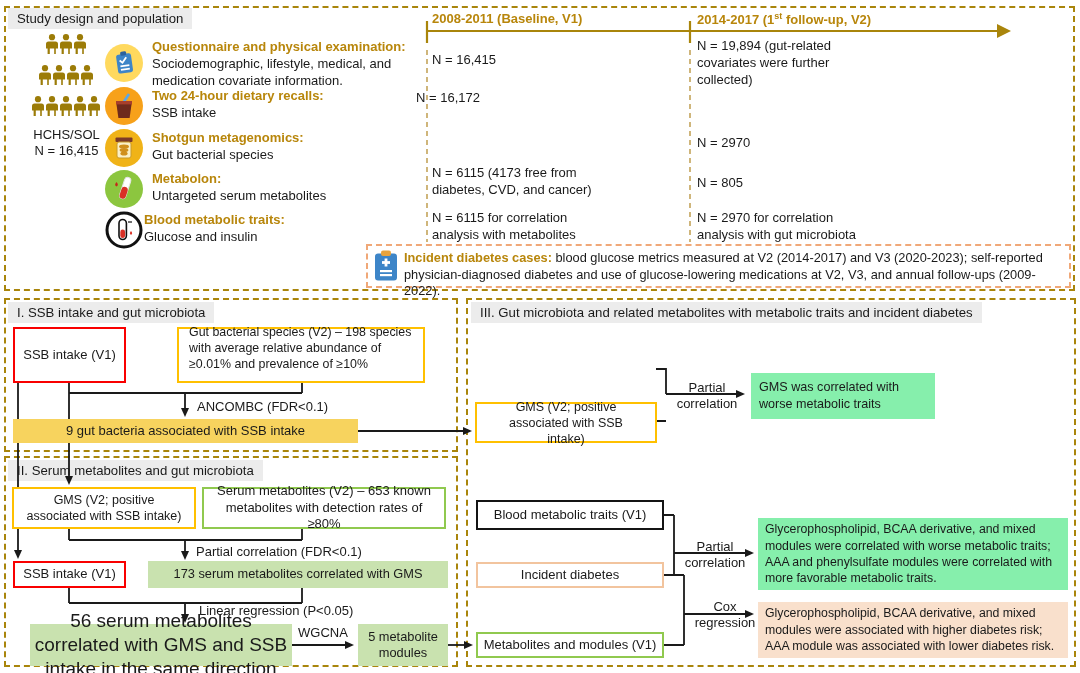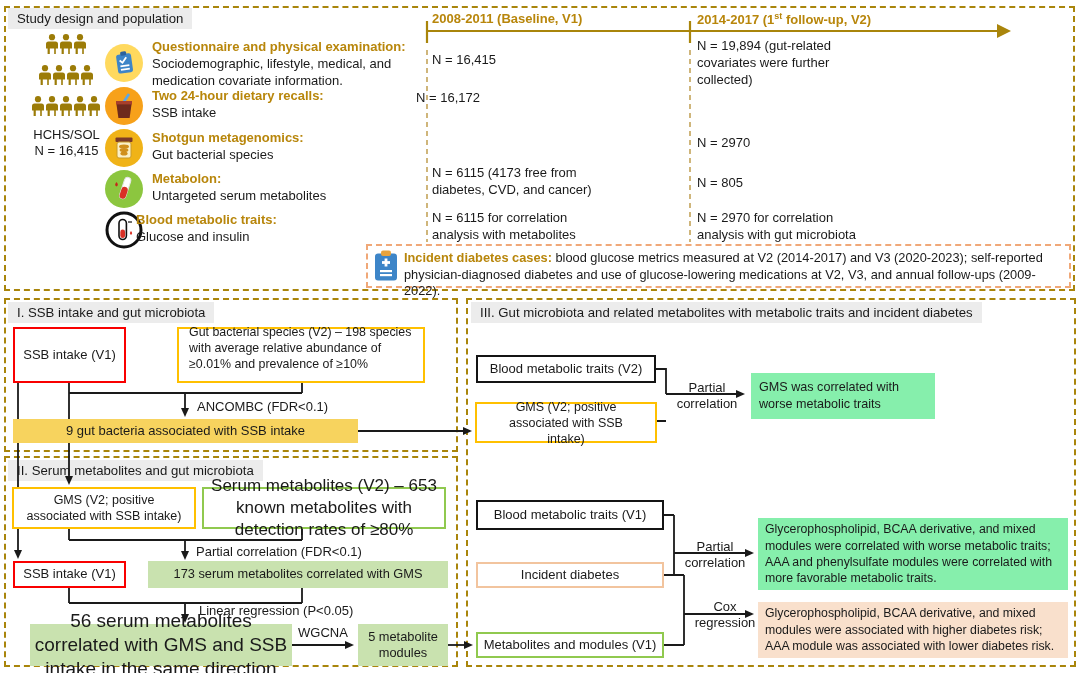--- a/index.html
+++ b/index.html
@@ -158,21 +158,21 @@
     <div>SSB intake</div>
   </div>
   <div class="abs rowtxt" style="left:152px;top:130px;width:272px;z-index:1">
     <div class="goldb">Shotgun metagenomics:</div>
     <div>Gut bacterial species</div>
   </div>
   <div class="abs rowtxt" style="left:152px;top:171px;width:272px;z-index:1">
     <div class="goldb">Metabolon:</div>
     <div>Untargeted serum metabolites</div>
   </div>
-  <div class="abs rowtxt" style="left:136px;top:212px;width:272px;z-index:1">
+  <div class="abs rowtxt" style="left:144px;top:212px;width:272px;z-index:1">
     <div class="goldb">Blood metabolic traits:</div>
     <div>Glucose and insulin</div>
   </div>
 
   <div class="abs goldb" style="left:432px;top:11px;z-index:1">2008-2011 (Baseline, V1)</div>
   <div class="abs goldb" style="left:697px;top:11px;z-index:1">
     <span>2014-2017 (1</span><sup class="st">st</sup><span> follow-up, V2)</span>
   </div>
 
   <div class="abs nrow" style="left:432px;top:52px;width:200px;z-index:1">N = 16,415</div>
@@ -202,34 +202,33 @@
   </div>
   <div class="abs node b-red" style="left:13px;top:327px;width:113px;height:56px">SSB intake (V1)</div>
   <div class="abs node b-yellow laln" style="left:177px;top:327px;width:248px;height:56px;padding:0 4px 12px 10px;font-size:12.4px">Gut bacterial species (V2) – 198 species with average relative abundance of ≥0.01% and prevalence of ≥10%</div>
   <div class="abs mlabel" style="left:197px;top:400px">ANCOMBC (FDR&lt;0.1)</div>
   <div class="abs node f-gold" style="left:13px;top:419px;width:345px;height:24px">9 gut bacteria associated with SSB intake</div>
 
   <div class="abs chip" style="left:8px;top:460px">
     <span>II. Serum metabolites and gut microbiota</span>
   </div>
   <div class="abs node b-yellow" style="left:12px;top:487px;width:184px;height:42px;padding:0 12px;font-size:12.5px">GMS (V2; positive associated with SSB intake)</div>
-  <div class="abs node b-green" style="left:202px;top:487px;width:244px;height:42px;padding:0 4px;font-size:17px">Serum metabolites (V2) – 653 known metabolites with detection rates of ≥80%</div>
+  <div class="abs node b-green" style="left:202px;top:487px;width:244px;height:42px;padding:0 4px;font-size:13px">Serum metabolites (V2) – 653 known metabolites with detection rates of ≥80%</div>
   <div class="abs mlabel" style="left:196px;top:545px">Partial correlation (FDR&lt;0.1)</div>
   <div class="abs node b-red" style="left:13px;top:561px;width:113px;height:27px">SSB intake (V1)</div>
   <div class="abs node f-green" style="left:148px;top:561px;width:300px;height:27px;font-size:12.8px">173 serum metabolites correlated with GMS</div>
   <div class="abs mlabel" style="left:199px;top:604px">Linear regression (P&lt;0.05)</div>
   <div class="abs node f-green" style="left:30px;top:624px;width:262px;height:42px;font-size:19px">56 serum metabolites correlated with GMS and SSB intake in the same direction</div>
   <div class="abs mlabel ctr" style="left:294px;top:626px;width:58px">WGCNA</div>
   <div class="abs node f-green" style="left:358px;top:624px;width:90px;height:42px;font-size:12.8px">5 metabolite modules</div>
 
   <div class="abs chip" style="left:471px;top:302px">
     <span>III. Gut microbiota and related metabolites with metabolic traits and incident diabetes</span>
   </div>
 
-  <div class="abs node b-black" style="left:476px;top:355px;width:180px;height:28px">Blood metabolic traits (V2)</div>
   <div class="abs node b-yellow" style="left:475px;top:402px;width:182px;height:41px;padding:0 12px;font-size:12.5px">GMS (V2; positive associated with SSB intake)</div>
   <div class="abs mlabel ctr" style="left:671px;top:381px;width:72px">Partial</div>
   <div class="abs mlabel ctr" style="left:671px;top:397px;width:72px">correlation</div>
   <div class="abs node f-gray laln" style="left:751px;top:373px;width:184px;height:46px;padding:2px 8px;font-size:12.6px;line-height:1.32">GMS was correlated with worse metabolic traits</div>
 
   <div class="abs node b-black" style="left:476px;top:500px;width:188px;height:30px">Blood metabolic traits (V1)</div>
   <div class="abs node b-peach" style="left:476px;top:562px;width:188px;height:26px">Incident diabetes</div>
   <div class="abs node b-green" style="left:476px;top:632px;width:188px;height:26px">Metabolites and modules (V1)</div>
 
   <div class="abs mlabel ctr" style="left:679px;top:540px;width:72px">Partial</div>

